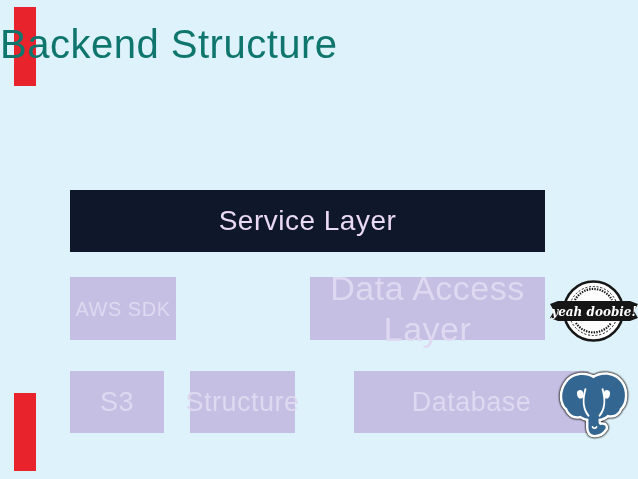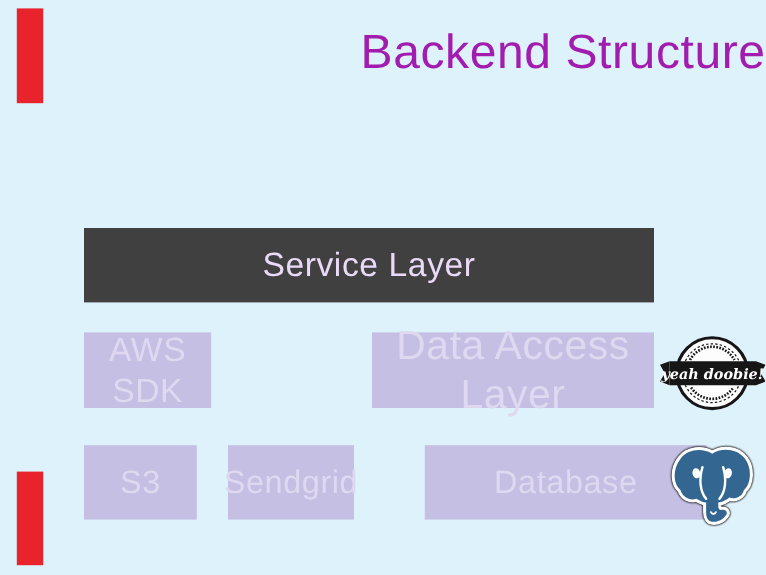--- a/index.html
+++ b/index.html
@@ -11,36 +11,36 @@
   .canvas{position:absolute;inset:0;width:638px;height:479px;}
 
   .accent-bar{
     position:absolute;left:14px;width:22px;background:#e8232b;
   }
   .accent-bar.top{top:7px;height:79px;}
   .accent-bar.bottom{top:393px;height:78px;}
 
   .slide-title{
     position:absolute;top:22px;left:0;width:638px;
-    text-align:right;
+    text-align:left;
     font-size:40px;font-weight:300;letter-spacing:.5px;
-    color:#a21caf;
+    color:#0f766e;
   }
 
   .blk{
     position:absolute;display:flex;align-items:center;justify-content:center;
     text-align:center;font-weight:300;letter-spacing:.5px;line-height:1.2;
   }
   .service{
     left:70px;top:190px;width:475px;height:62px;
-    background:#404040;color:#ead9f7;font-size:28px;
+    background:#0f172a;color:#ead9f7;font-size:28px;
   }
   .lav{background:#c5bfe3;color:#ded9f0;}
 
-  .aws     {left:70px; top:277px;width:106px;height:63px;font-size:28px;}
+  .aws     {left:70px; top:277px;width:106px;height:63px;font-size:20px;}
   .apache  {left:190px;top:277px;width:105px;height:63px;font-size:20px;}
   .dal     {left:310px;top:277px;width:235px;height:63px;font-size:34px;}
   .s3      {left:70px; top:371px;width:94px;height:62px;font-size:27px;}
   .sendgrid{left:190px;top:371px;width:105px;height:62px;font-size:27px;}
   .database{left:310px;top:371px;width:235px;height:62px;font-size:27px;margin-left:44px;}
   .wrapbox span{display:block;max-width:95px;margin:0 auto;}
 
   .sticker{position:absolute;}
   .badge-sticker{left:550px;top:275px;width:88px;height:74px;}
   .pg-sticker{left:555px;top:370px;width:78px;height:69px;}
@@ -67,21 +67,21 @@
     <span>AWS SDK</span>
   </div>
   <div class="blk lav dal">
     <span>Data Access Layer</span>
   </div>
 
   <div class="blk lav s3">
     <span>S3</span>
   </div>
   <div class="blk lav sendgrid">
-    <span>Sendgrid</span>
+    <span>Structure</span>
   </div>
   <div class="blk lav database">
     <span>Database</span>
   </div>
 
   <div class="sticker badge-sticker">
     <svg width="88" height="74" viewBox="0 0 88 74">
       <circle cx="43.5" cy="36" r="29.5" fill="#fdfdfd" stroke="#161616" stroke-width="2.6"></circle>
       <circle cx="43.5" cy="36" r="24.5" fill="none" stroke="#161616" stroke-width="1" stroke-dasharray="2,1.8"></circle>
       <path d="M25,25 A21,21 0 0 1 62,25" fill="none" stroke="#161616" stroke-width="2.2" stroke-dasharray="1.4,1.2"></path>

